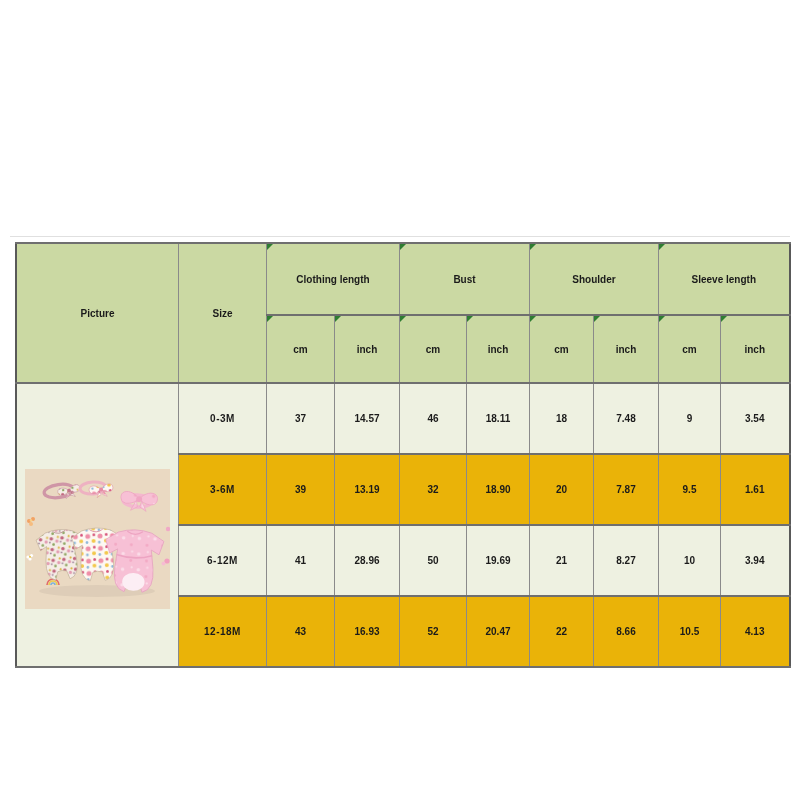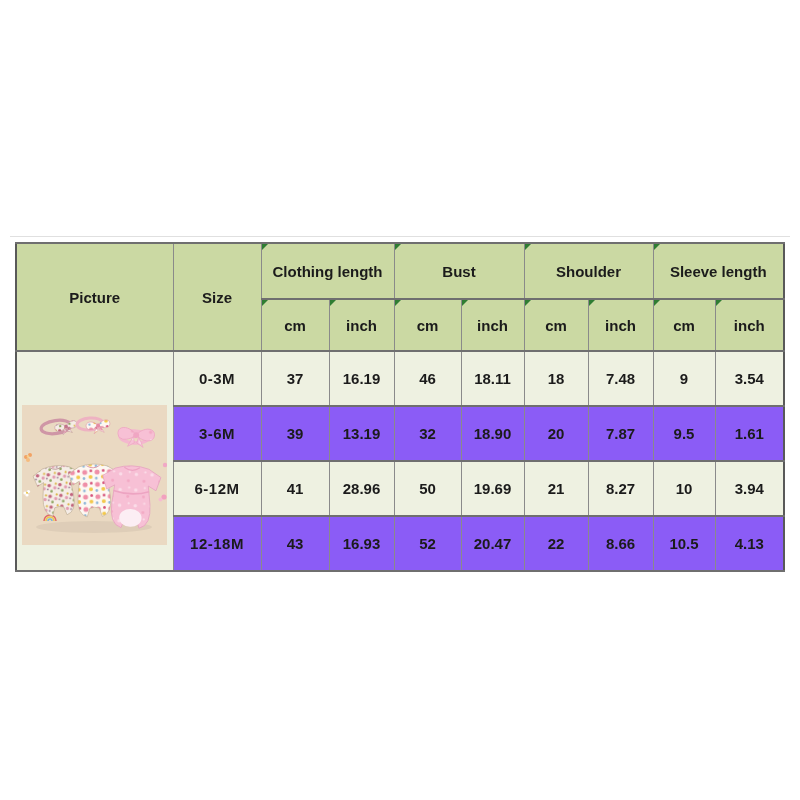--- a/index.html
+++ b/index.html
@@ -17,31 +17,31 @@
   table.size-chart {
     position: absolute; left: 15px; top: 242px;
     border-collapse: collapse; table-layout: fixed;
     border: 2px solid #595959;
   }
   table.size-chart th, table.size-chart td {
     border-left: 1px solid #8a8a8a;
     border-right: 1px solid #8a8a8a;
     border-top: 2px solid #6f6f6f;
     border-bottom: 2px solid #6f6f6f;
-    padding: 0;
+    padding: 8px;
     font-weight: bold;
-    font-size: 15px;
+    font-size: 10px;
     color: #1b1b1b;
     text-align: center;
     vertical-align: middle;
     position: relative;
   }
   thead th { background: #cbd9a3; }
   tr.r-light td { background: #eef1e1; }
-  tr.r-dark td { background: #8b5cf6; }
+  tr.r-dark td { background: #eab308; }
   td.picture-cell { background: #ffffff; vertical-align: top; }
   .hrow1 th { height: 54px; }
   .hrow2 th { height: 50px; }
   tbody td { height: 53px; }
   .size-cell { letter-spacing: 0.5px; }
   
   .corner::before {
     content: ""; position: absolute; top: 0; left: 0;
     width: 0; height: 0;
     border-top: 6px solid #2f7d32;
@@ -180,21 +180,21 @@
               <path d="M -15 -28 Q 0 -33 15 -28 L 26 -21 L 22 -9 L 15 -13 L 17 3 Q 19 22 8 25 L 5 16 Q 0 14 -5 16 L -8 25 Q -19 22 -17 3 L -15 -13 L -22 -9 L -26 -21 Z" fill="url(#ppink)" stroke="#e4a2bf" stroke-width="0.7"></path>
               <ellipse cx="0" cy="16" rx="10" ry="8" fill="#fceef4"></ellipse>
               <path d="M -16 -8 Q 0 -3 16 -8" fill="none" stroke="#eda4c2" stroke-width="1.4"></path>
               <path d="M -7 -29 Q 0 -24 7 -29" fill="none" stroke="#eda4c2" stroke-width="1"></path>
             </g>
           </svg>
         </div>
       </td>
       <td class="size-cell">0-3M</td>
       <td>37</td>
-      <td>16.19</td>
+      <td>14.57</td>
       <td>46</td>
       <td>18.11</td>
       <td>18</td>
       <td>7.48</td>
       <td>9</td>
       <td>3.54</td>
     </tr>
     <tr class="r-dark">
       <td class="size-cell">3-6M</td>
       <td>39</td>

